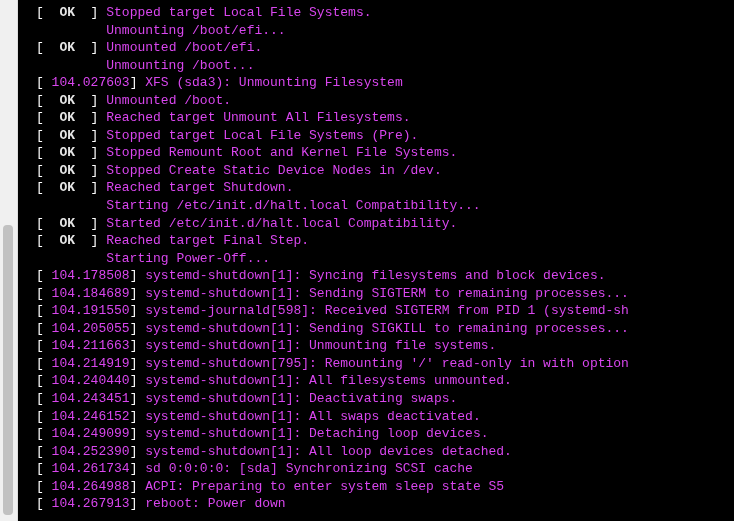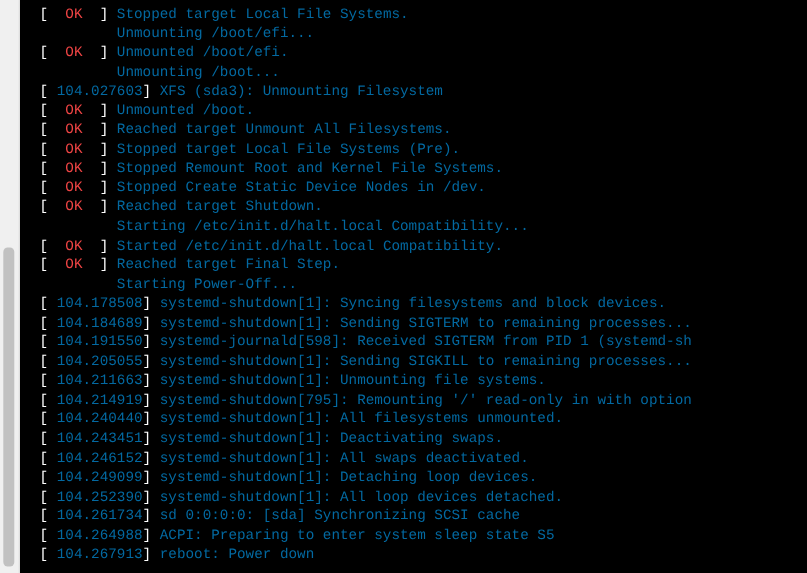--- a/index.html
+++ b/index.html
@@ -35,22 +35,22 @@
       flex: 1;
       padding: 4px 0 4px 0;
       white-space: pre;
       overflow: hidden;
     }
     .ln {
       padding: 0 4px 0 18px;
       white-space: pre;
     }
     .bracket { color: #fff; }
-    .ok { color: #ef4444; font-weight: normal; }
-    .white { color: #0369a1; }
+    .ok { color: #e5e5e5; font-weight: bold; }
+    .white { color: #d946ef; }
   </style>
 </head>
 <body>
 
 <div class="scrollbar-track">
   <div class="scrollbar-thumb"></div>
 </div>
 
 <div class="terminal" id="terminal"><div class="ln"><span class="bracket">[  </span><span class="ok">OK</span><span class="bracket">  ] </span><span class="white">Stopped target Local File Systems.</span></div><div class="ln"><span class="white">         Unmounting /boot/efi...</span></div><div class="ln"><span class="bracket">[  </span><span class="ok">OK</span><span class="bracket">  ] </span><span class="white">Unmounted /boot/efi.</span></div><div class="ln"><span class="white">         Unmounting /boot...</span></div><div class="ln"><span class="bracket">[ </span><span class="white">104.027603</span><span class="bracket">] </span><span class="white">XFS (sda3): Unmounting Filesystem</span></div><div class="ln"><span class="bracket">[  </span><span class="ok">OK</span><span class="bracket">  ] </span><span class="white">Unmounted /boot.</span></div><div class="ln"><span class="bracket">[  </span><span class="ok">OK</span><span class="bracket">  ] </span><span class="white">Reached target Unmount All Filesystems.</span></div><div class="ln"><span class="bracket">[  </span><span class="ok">OK</span><span class="bracket">  ] </span><span class="white">Stopped target Local File Systems (Pre).</span></div><div class="ln"><span class="bracket">[  </span><span class="ok">OK</span><span class="bracket">  ] </span><span class="white">Stopped Remount Root and Kernel File Systems.</span></div><div class="ln"><span class="bracket">[  </span><span class="ok">OK</span><span class="bracket">  ] </span><span class="white">Stopped Create Static Device Nodes in /dev.</span></div><div class="ln"><span class="bracket">[  </span><span class="ok">OK</span><span class="bracket">  ] </span><span class="white">Reached target Shutdown.</span></div><div class="ln"><span class="white">         Starting /etc/init.d/halt.local Compatibility...</span></div><div class="ln"><span class="bracket">[  </span><span class="ok">OK</span><span class="bracket">  ] </span><span class="white">Started /etc/init.d/halt.local Compatibility.</span></div><div class="ln"><span class="bracket">[  </span><span class="ok">OK</span><span class="bracket">  ] </span><span class="white">Reached target Final Step.</span></div><div class="ln"><span class="white">         Starting Power-Off...</span></div><div class="ln"><span class="bracket">[ </span><span class="white">104.178508</span><span class="bracket">] </span><span class="white">systemd-shutdown[1]: Syncing filesystems and block devices.</span></div><div class="ln"><span class="bracket">[ </span><span class="white">104.184689</span><span class="bracket">] </span><span class="white">systemd-shutdown[1]: Sending SIGTERM to remaining processes...</span></div><div class="ln"><span class="bracket">[ </span><span class="white">104.191550</span><span class="bracket">] </span><span class="white">systemd-journald[598]: Received SIGTERM from PID 1 (systemd-sh</span></div><div class="ln"><span class="bracket">[ </span><span class="white">104.205055</span><span class="bracket">] </span><span class="white">systemd-shutdown[1]: Sending SIGKILL to remaining processes...</span></div><div class="ln"><span class="bracket">[ </span><span class="white">104.211663</span><span class="bracket">] </span><span class="white">systemd-shutdown[1]: Unmounting file systems.</span></div><div class="ln"><span class="bracket">[ </span><span class="white">104.214919</span><span class="bracket">] </span><span class="white">systemd-shutdown[795]: Remounting '/' read-only in with option</span></div><div class="ln"><span class="bracket">[ </span><span class="white">104.240440</span><span class="bracket">] </span><span class="white">systemd-shutdown[1]: All filesystems unmounted.</span></div><div class="ln"><span class="bracket">[ </span><span class="white">104.243451</span><span class="bracket">] </span><span class="white">systemd-shutdown[1]: Deactivating swaps.</span></div><div class="ln"><span class="bracket">[ </span><span class="white">104.246152</span><span class="bracket">] </span><span class="white">systemd-shutdown[1]: All swaps deactivated.</span></div><div class="ln"><span class="bracket">[ </span><span class="white">104.249099</span><span class="bracket">] </span><span class="white">systemd-shutdown[1]: Detaching loop devices.</span></div><div class="ln"><span class="bracket">[ </span><span class="white">104.252390</span><span class="bracket">] </span><span class="white">systemd-shutdown[1]: All loop devices detached.</span></div><div class="ln"><span class="bracket">[ </span><span class="white">104.261734</span><span class="bracket">] </span><span class="white">sd 0:0:0:0: [sda] Synchronizing SCSI cache</span></div><div class="ln"><span class="bracket">[ </span><span class="white">104.264988</span><span class="bracket">] </span><span class="white">ACPI: Preparing to enter system sleep state S5</span></div><div class="ln"><span class="bracket">[ </span><span class="white">104.267913</span><span class="bracket">] </span><span class="white">reboot: Power down</span></div></div>
 

